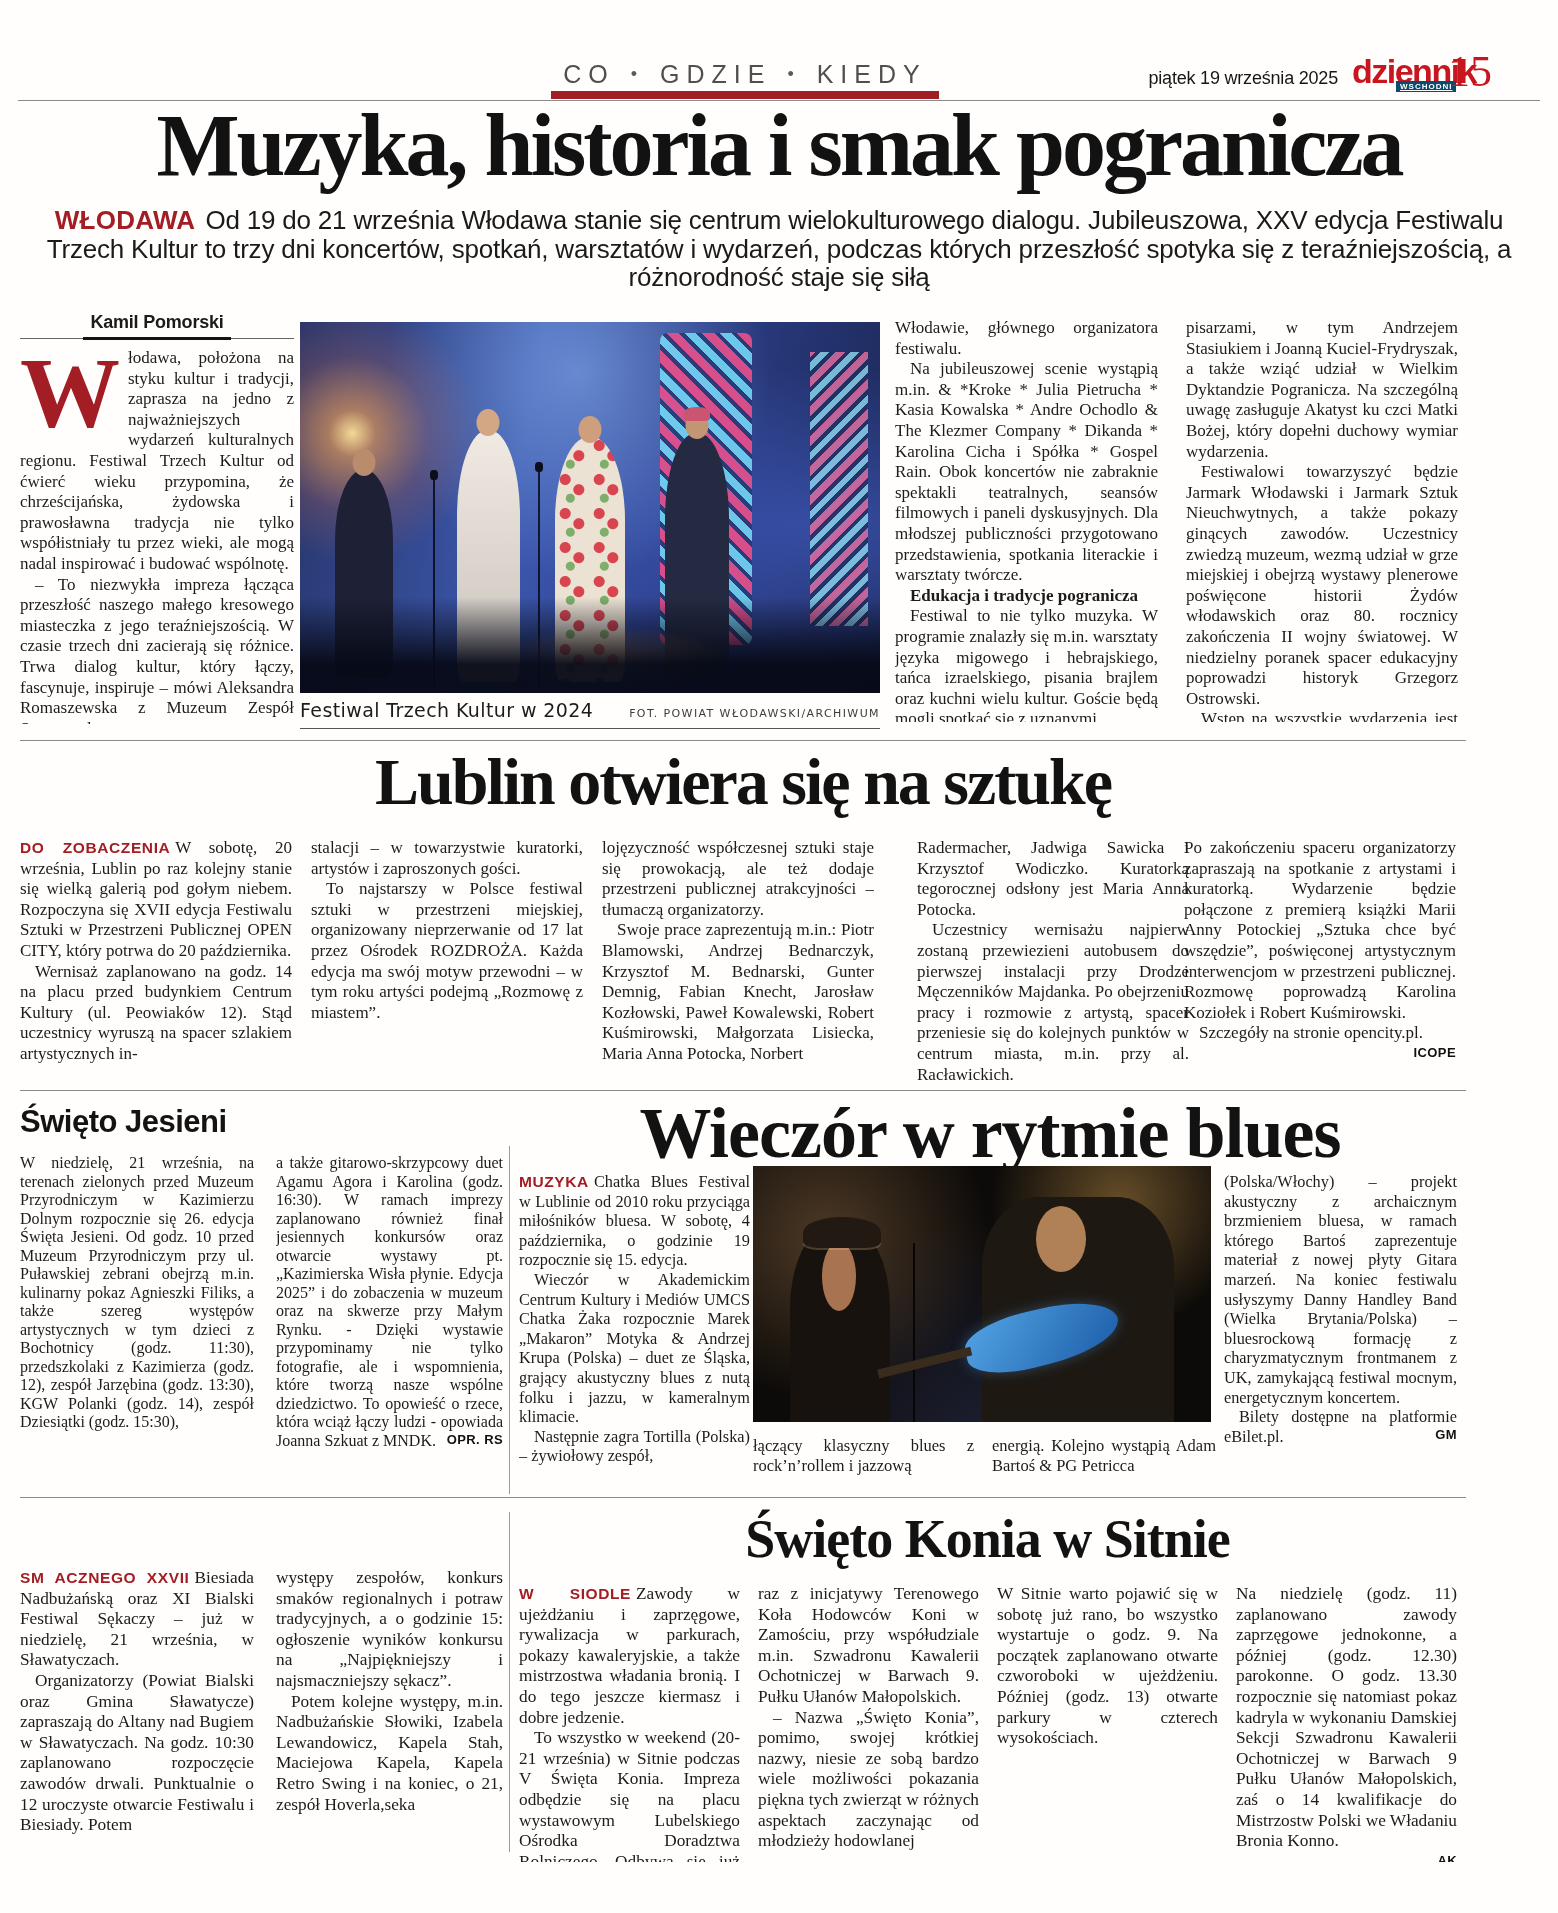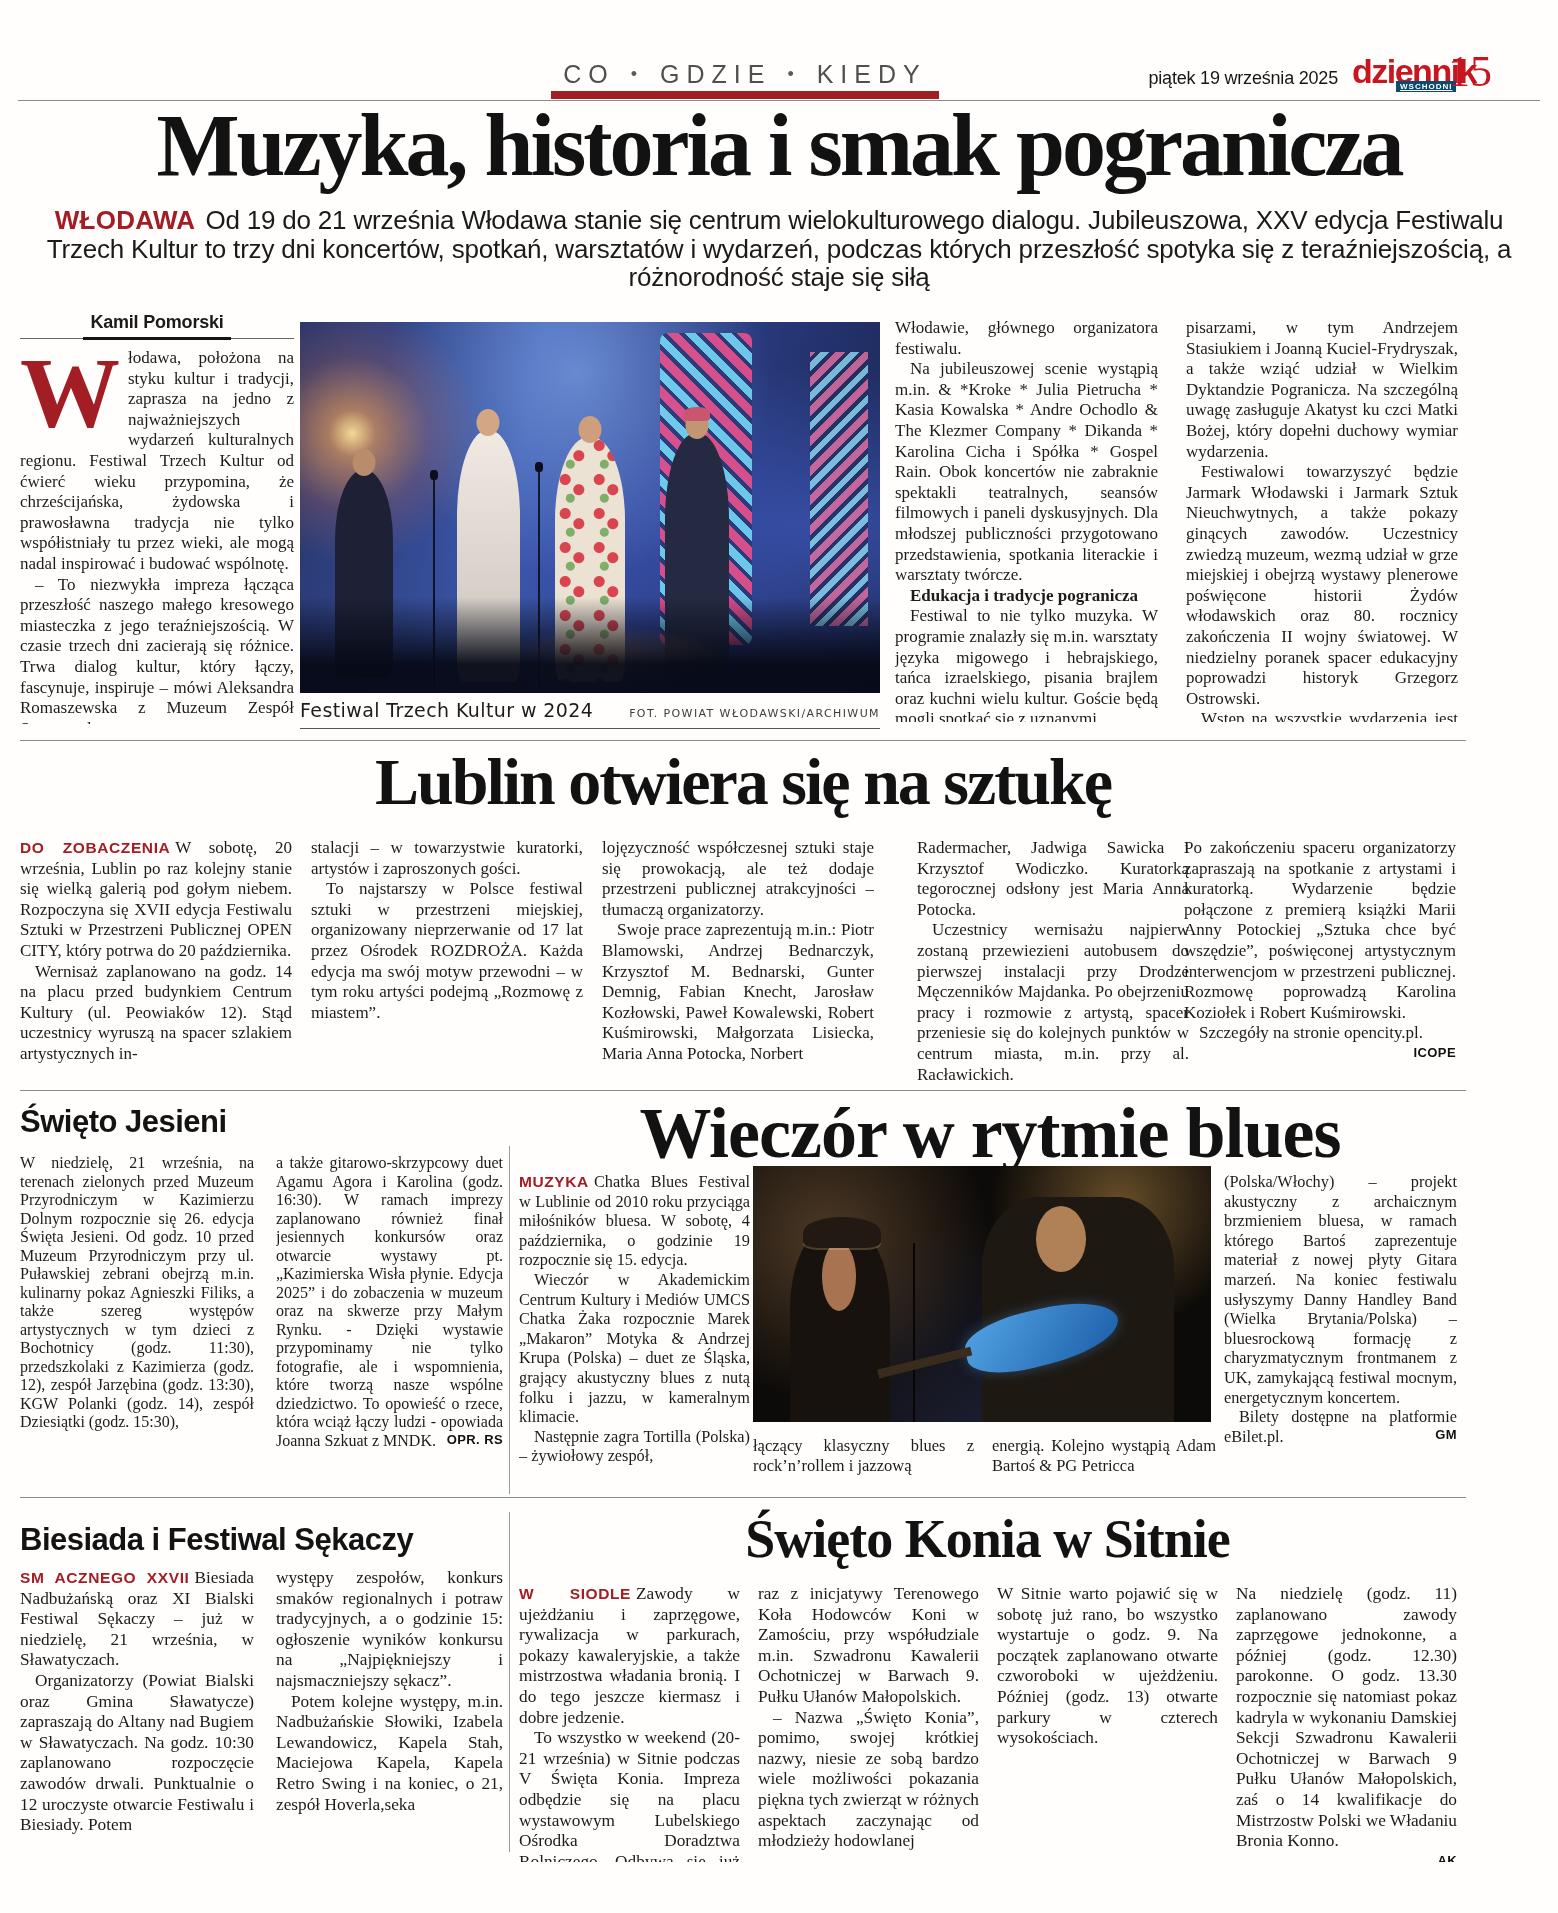--- a/index.html
+++ b/index.html
@@ -278,21 +278,20 @@
   </div>
 
   <div class="abs col blues-col blues-c2">
     <p>(Polska/Włochy) – projekt akustyczny z archaicznym brzmieniem bluesa, w ramach którego Bartoś zaprezentuje materiał z nowej płyty Gitara marzeń. Na koniec festiwalu usłyszymy Danny Handley Band (Wielka Brytania/Polska) – bluesrockową formację z charyzmatycznym frontmanem z UK, zamykającą festiwal mocnym, energetycznym koncertem.</p>
     <p>Bilety dostępne na platformie eBilet.pl.</p>
     <div class="sig sig-overlay">GM</div>
   </div>
 
   <div class="abs hrule rule3"></div>
 
-  <div class="abs sec-title bie-title">Biesiada i Festiwal Sękaczy</div>
   <div class="abs col bie-col bie-c1">
     <p><span class="leadin">SM ACZNEGO XXVII</span><span>Biesiada Nadbużańską oraz XI Bialski Festiwal Sękaczy – już w niedzielę, 21 września, w Sławatyczach.</span></p>
     <p>Organizatorzy (Powiat Bialski oraz Gmina Sławatycze) zapraszają do Altany nad Bugiem w Sławatyczach. Na godz. 10:30 zaplanowano rozpoczęcie zawodów drwali. Punktualnie o 12 uroczyste otwarcie Festiwalu i Biesiady. Potem</p>
   </div>
   <div class="abs col bie-col bie-c2">
     <p>występy zespołów, konkurs smaków regionalnych i potraw tradycyjnych, a o godzinie 15: ogłoszenie wyników konkursu na „Najpiękniejszy i najsmaczniejszy sękacz”.</p>
     <p>Potem kolejne występy, m.in. Nadbużańskie Słowiki, Izabela Lewandowicz, Kapela Stah, Maciejowa Kapela, Kapela Retro Swing i na koniec, o 21, zespół Hoverla,seka</p>
   </div>
 
   <div class="abs vrule vrule2"></div>

